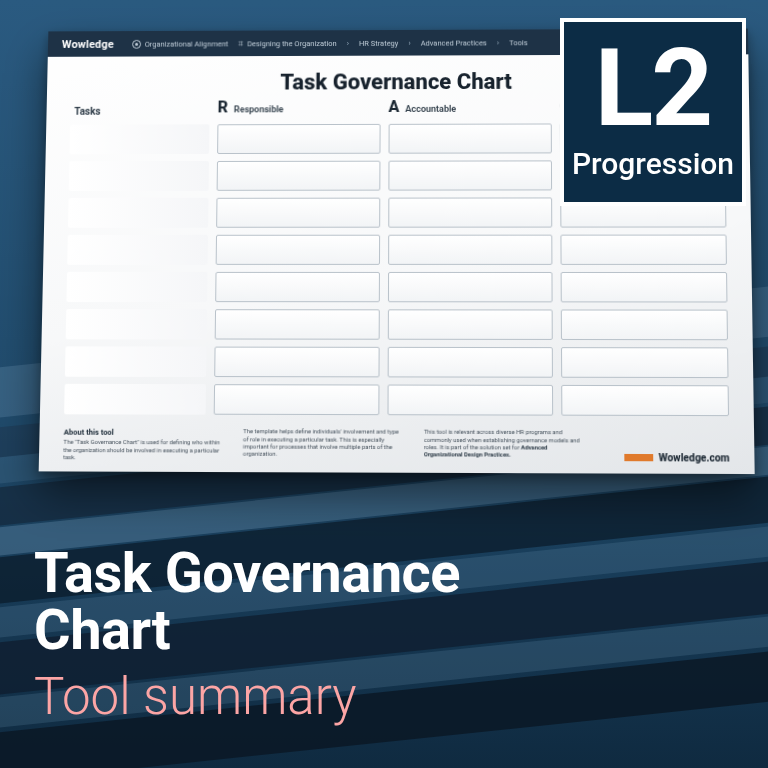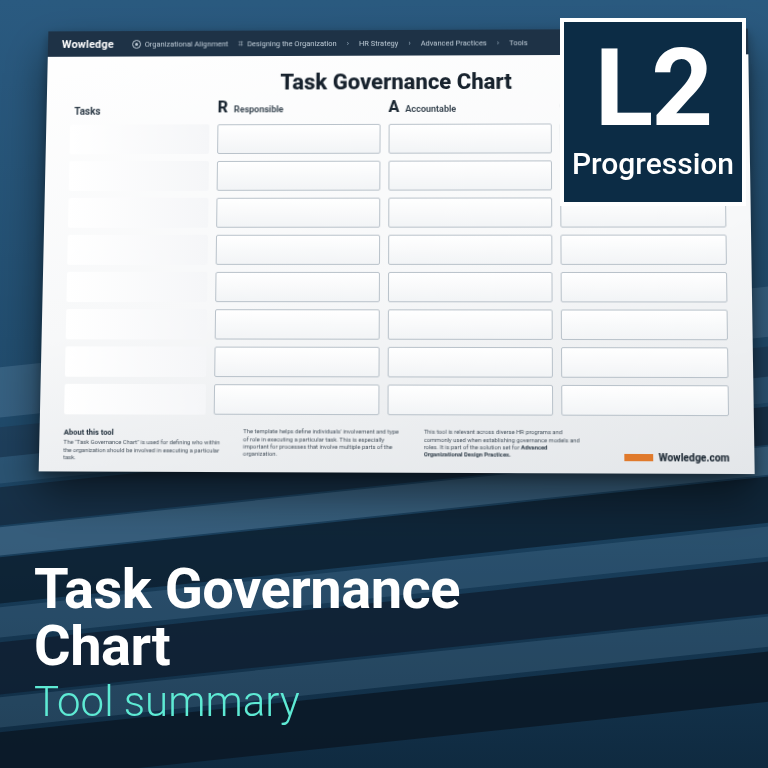--- a/index.html
+++ b/index.html
@@ -236,24 +236,24 @@
     z-index: 4;
     color: #fff;
   }
   .caption .line1 {
     font-size: 56px;
     font-weight: 700;
     line-height: 1.02;
     letter-spacing: -0.5px;
   }
   .caption .line3 {
-    font-size: 42px;
+    font-size: 51px;
     font-weight: 300;
-    margin-top: 2px;
-    color: #5eead4;
+    margin-top: 8px;
+    color: #fca5a5;
   }
 </style>
 </head>
 <body>
 
 <div class="bg"></div>
 <div class="stripes">
   <div class="stripe s1"></div>
     <div class="stripe s2"></div>
     <div class="stripe s3"></div>

